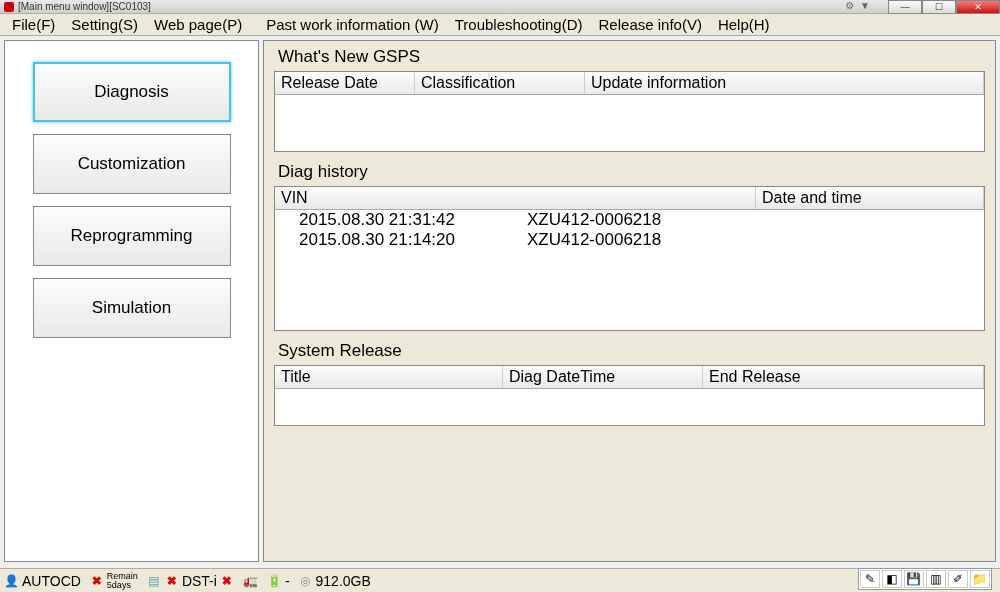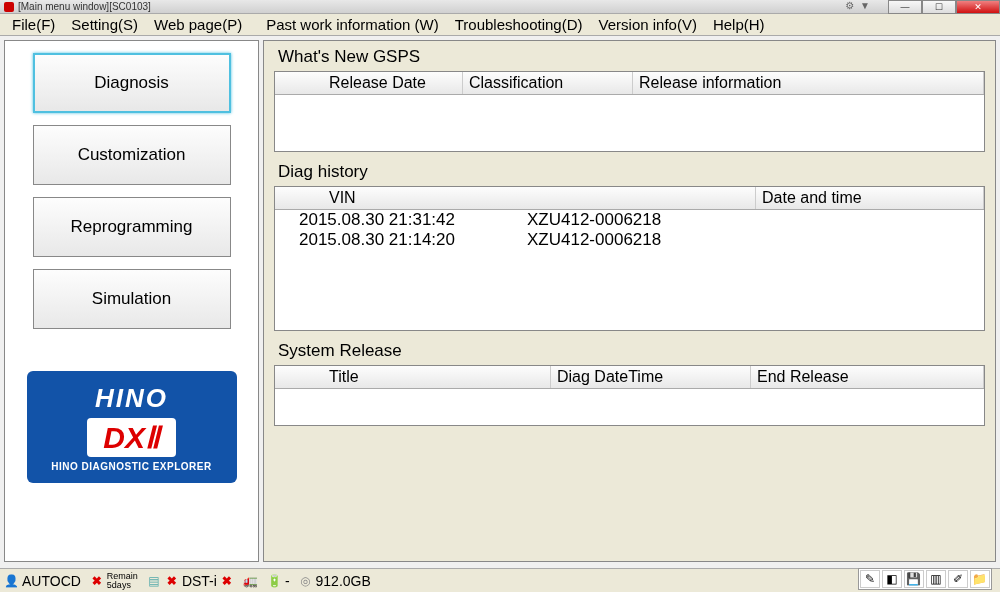--- a/index.html
+++ b/index.html
@@ -64,21 +64,21 @@
 
 .main {
   display: flex;
   height: 530px;
 }
 .left-panel {
   width: 255px;
   background: #fff;
   border: 1px solid #888;
   margin: 4px 2px 4px 4px;
-  padding: 12px 10px;
+  padding: 21px 10px;
   display: flex;
   flex-direction: column;
   align-items: center;
 }
 .nav-btn {
   width: 198px;
   height: 60px;
   margin-bottom: 12px;
   border: 1px solid #888;
   background: linear-gradient(#fdfdfd,#e8e8e8);
@@ -122,21 +122,20 @@
 .sec-title { font-size: 17px; margin-bottom: 4px; padding-left: 4px; }
 .table-box {
   background: #fff;
   border: 1px solid #888;
   font-size: 16px;
 }
 .thead {
   display: flex;
   background: linear-gradient(#fdfdfd,#e8e8e8);
   border-bottom: 1px solid #aaa;
-  padding-left: 48px;
 }
 .th {
   border-right: 1px solid #ccc;
   padding: 2px 6px;
 }
 .tbody { min-height: 36px; }
 .tbody.h120 { min-height: 120px; }
 .tbody.h56 { min-height: 56px; }
 .trow { display: flex; }
 .td { padding: 0 24px; font-size: 17px; }
@@ -184,46 +183,41 @@
   </div>
 </div>
 
 <div class="menubar">
   <span class="menu-item">File(F)</span>
   <span class="menu-item">Setting(S)</span>
   <span class="menu-item">Web page(P)</span>
   <span class="sep"></span>
   <span class="menu-item">Past work information (W)</span>
   <span class="menu-item">Troubleshooting(D)</span>
-  <span class="menu-item">Version info(V)</span>
+  <span class="menu-item">Release info(V)</span>
   <span class="menu-item">Help(H)</span>
 </div>
 
 <div class="main">
   <div class="left-panel">
     <div class="nav-btn active">Diagnosis</div>
     <div class="nav-btn">Customization</div>
     <div class="nav-btn">Reprogramming</div>
     <div class="nav-btn">Simulation</div>
-    <div class="logo">
-      <div class="hino">HINO</div>
-      <div class="dx">DXⅡ</div>
-      <div class="sub">HINO DIAGNOSTIC EXPLORER</div>
-    </div>
   </div>
 
   <div class="right-panel">
 
     <div class="section">
       <div class="sec-title">What's New GSPS</div>
       <div class="table-box">
         <div class="thead">
           <div class="th" style="width:140px">Release Date</div>
           <div class="th" style="width:170px">Classification</div>
-          <div class="th" style="flex:1">Release information</div>
+          <div class="th" style="flex:1">Update information</div>
         </div>
         <div class="tbody h56"></div>
       </div>
     </div>
 
     <div class="section">
       <div class="sec-title">Diag history</div>
       <div class="table-box">
         <div class="thead">
           <div class="th" style="flex:1">VIN</div>

